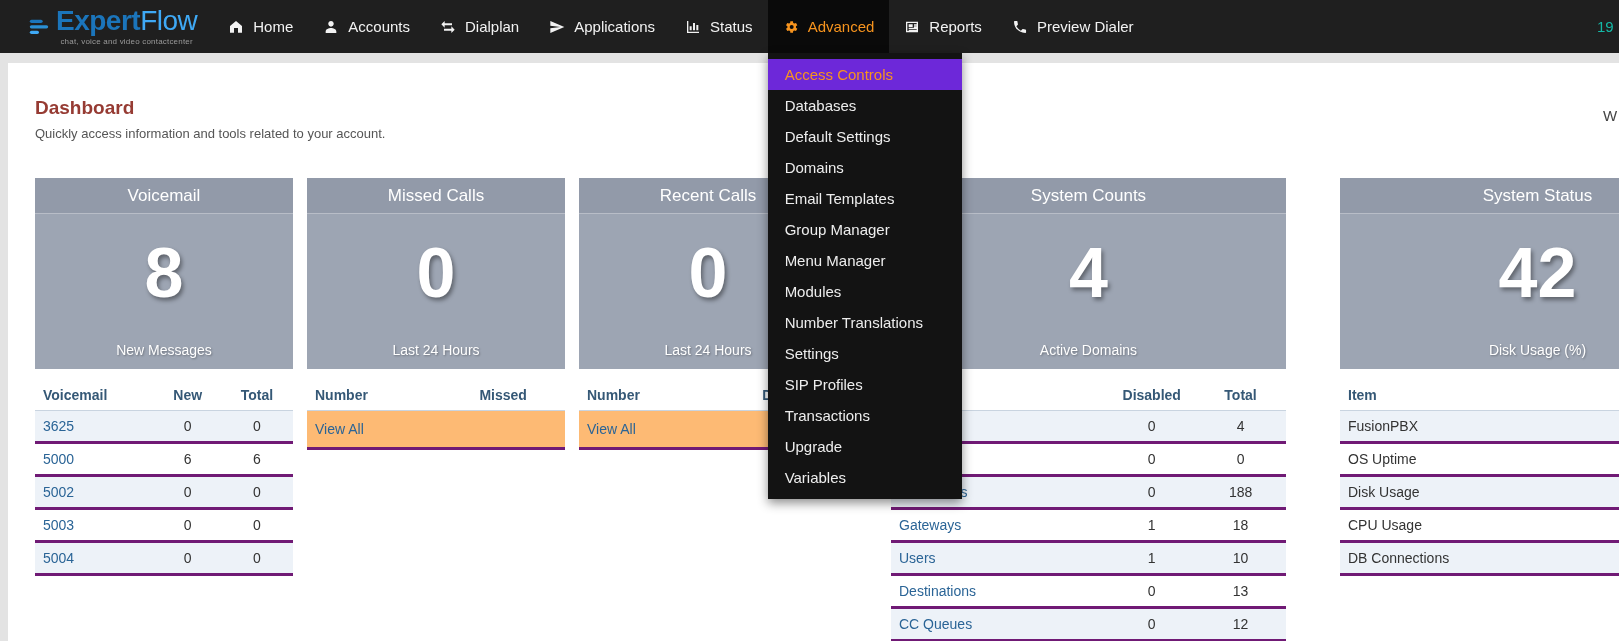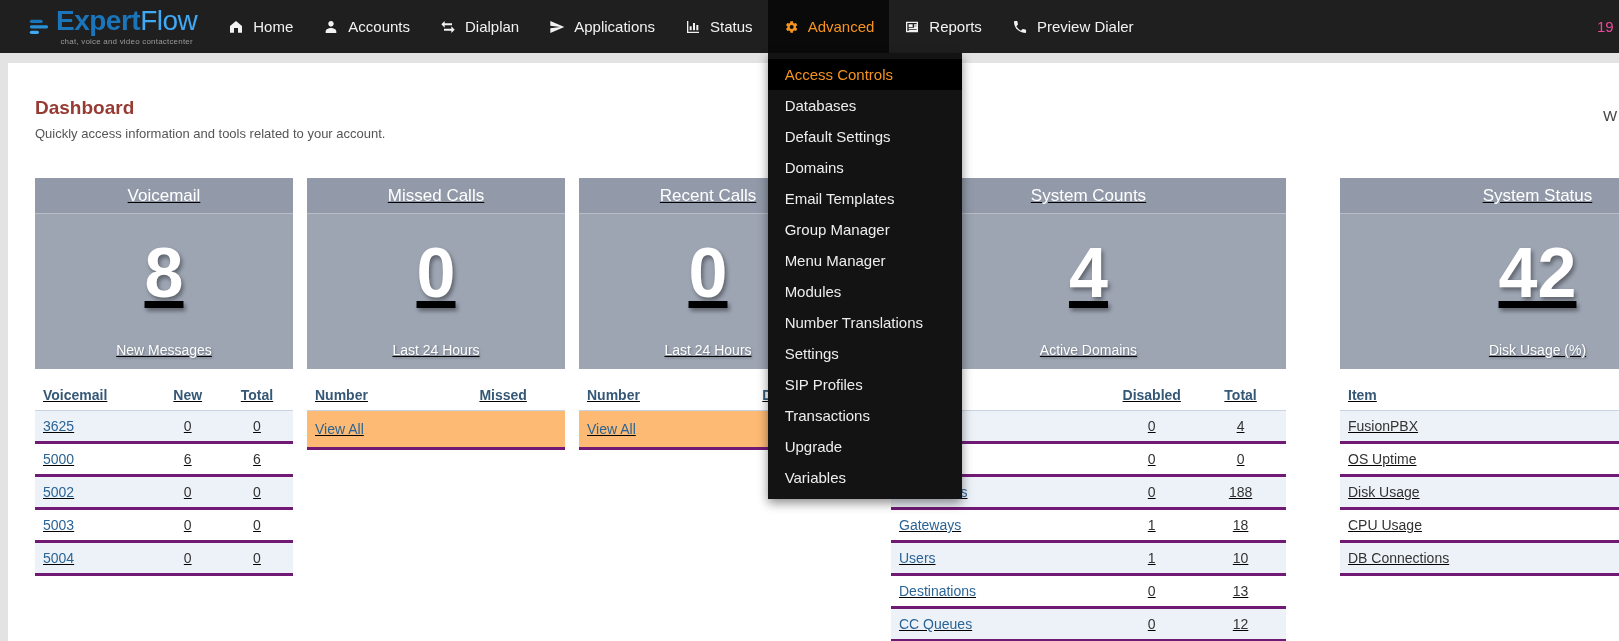--- a/index.html
+++ b/index.html
@@ -26,48 +26,48 @@
   .brand-tagline { font-size:8px; color:#9a9a9a; margin-top:3px; letter-spacing:0.2px;text-align:center; }
   .nav-items { display:flex; list-style:none; margin-left:16px; height:53px; }
   .nav-item {
     display:flex; align-items:center; gap:9px;
     padding:0 15px; height:53px;
     font-size:15px; cursor:pointer; white-space:nowrap;
   }
   .nav-item svg { display:block; }
   .nav-item.active { background:#0a0a0a; color:#f7941e; position:relative; }
   .nav-item.active .nav-ic { color:#f7941e; }
-  .clock { position:absolute; left:1597px; top:0; line-height:53px; font-size:15px; color:#ec4899; white-space:nowrap; }
+  .clock { position:absolute; left:1597px; top:0; line-height:53px; font-size:15px; color:#14b8a6; white-space:nowrap; }
   
   .dropdown {
     position:absolute; top:53px; left:0;
     width:194px; background:#131313;
     list-style:none; padding:6px 0;
     box-shadow:0 4px 10px rgba(0,0,0,0.45);
     z-index:100;
   }
   .dropdown-item {
     display:block; padding:7px 17px;
     font-size:15px; color:#ededed;
     cursor:pointer; white-space:nowrap;
   }
-  .dropdown-item.active { color:#f7941e; background:#000000; }
+  .dropdown-item.active { color:#f7941e; background:#6d28d9; }
   
   .panel {
     position:absolute; top:63px; left:8px;
     width:1700px; height:760px;
     background:#ffffff;
     padding:34px 0 0 27px;
   }
   .page-title { color:#963b33; font-size:19px; font-weight:bold; }
   .page-subtitle { color:#555; font-size:13px; margin-top:7px; }
   .greeting { position:absolute; left:1595px; top:44px; font-size:15px; color:#444; }
   
   .cards { display:flex; gap:14px; margin-top:37px; align-items:flex-start; }
-  .card { flex:0 0 auto;text-decoration:underline; }
+  .card { flex:0 0 auto; }
   .card.w-sm { width:258px; }
   .card.w-lg { width:395px;margin-left:40px; }
   .hero-head {
     height:36px; line-height:36px; text-align:center;
     background:#929aa9; color:#fff; font-size:17px;
     border-bottom:1px solid rgba(255,255,255,0.35);
   }
   .hero-body {
     height:155px; background:#9da5b3; color:#fff;
     display:flex; flex-direction:column; align-items:center;

